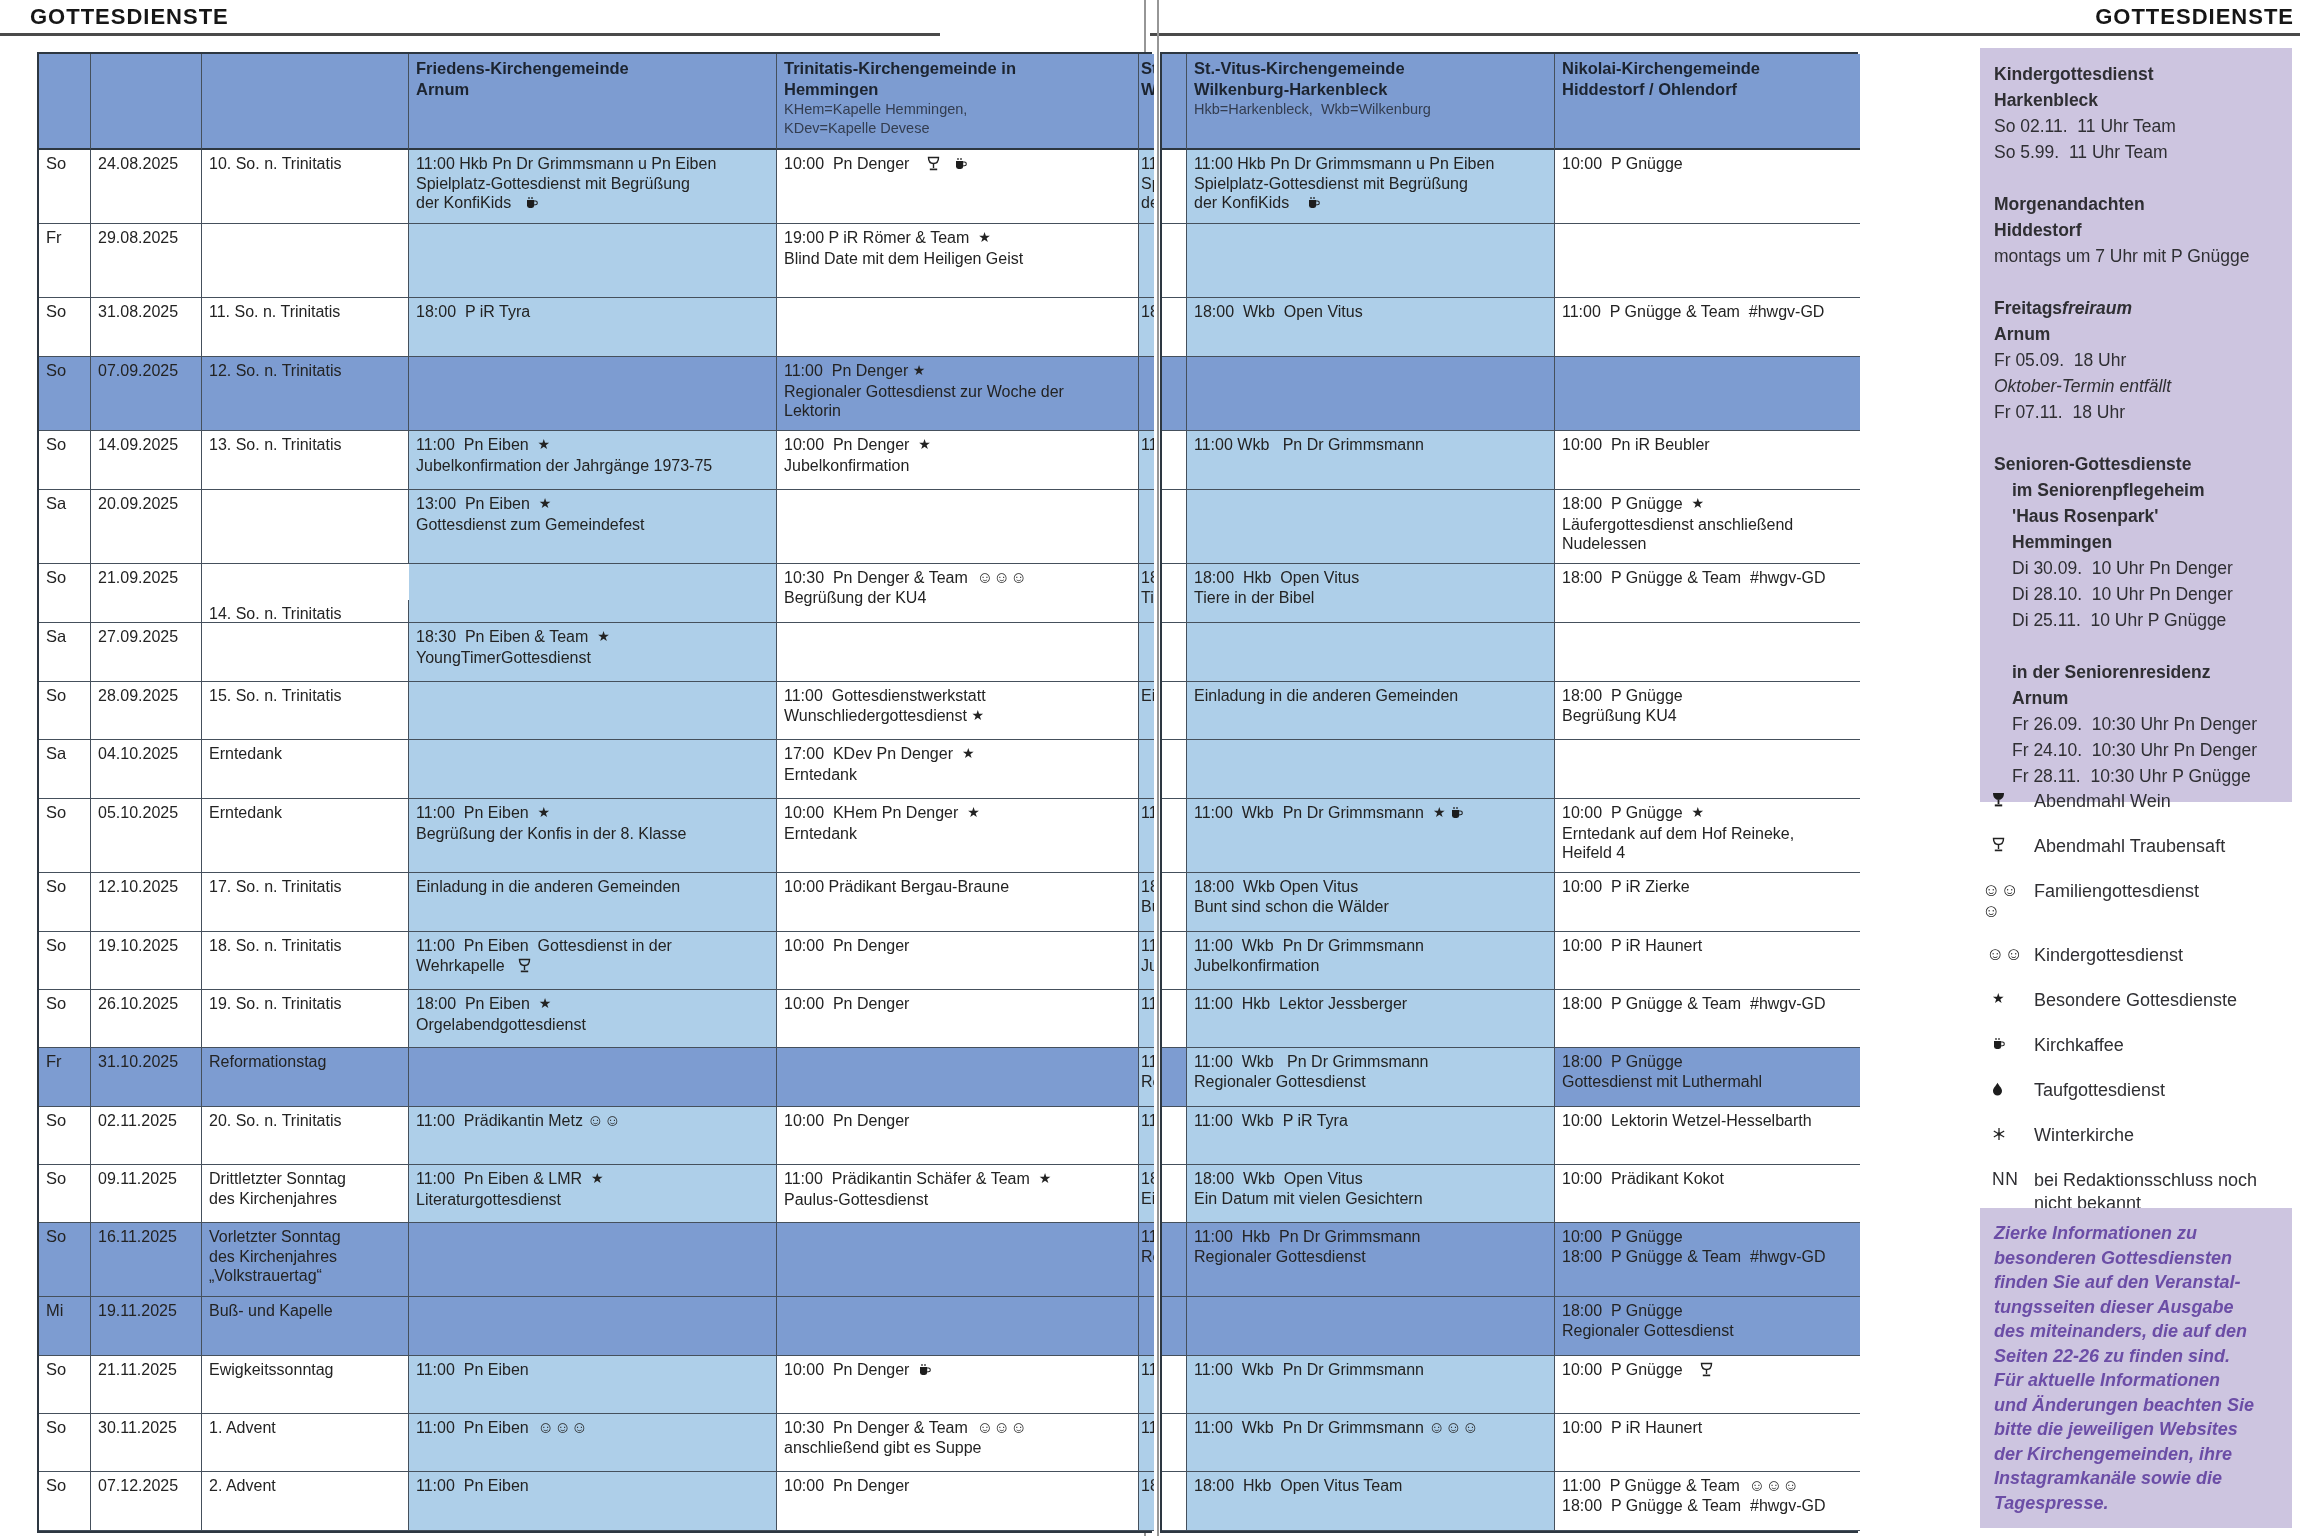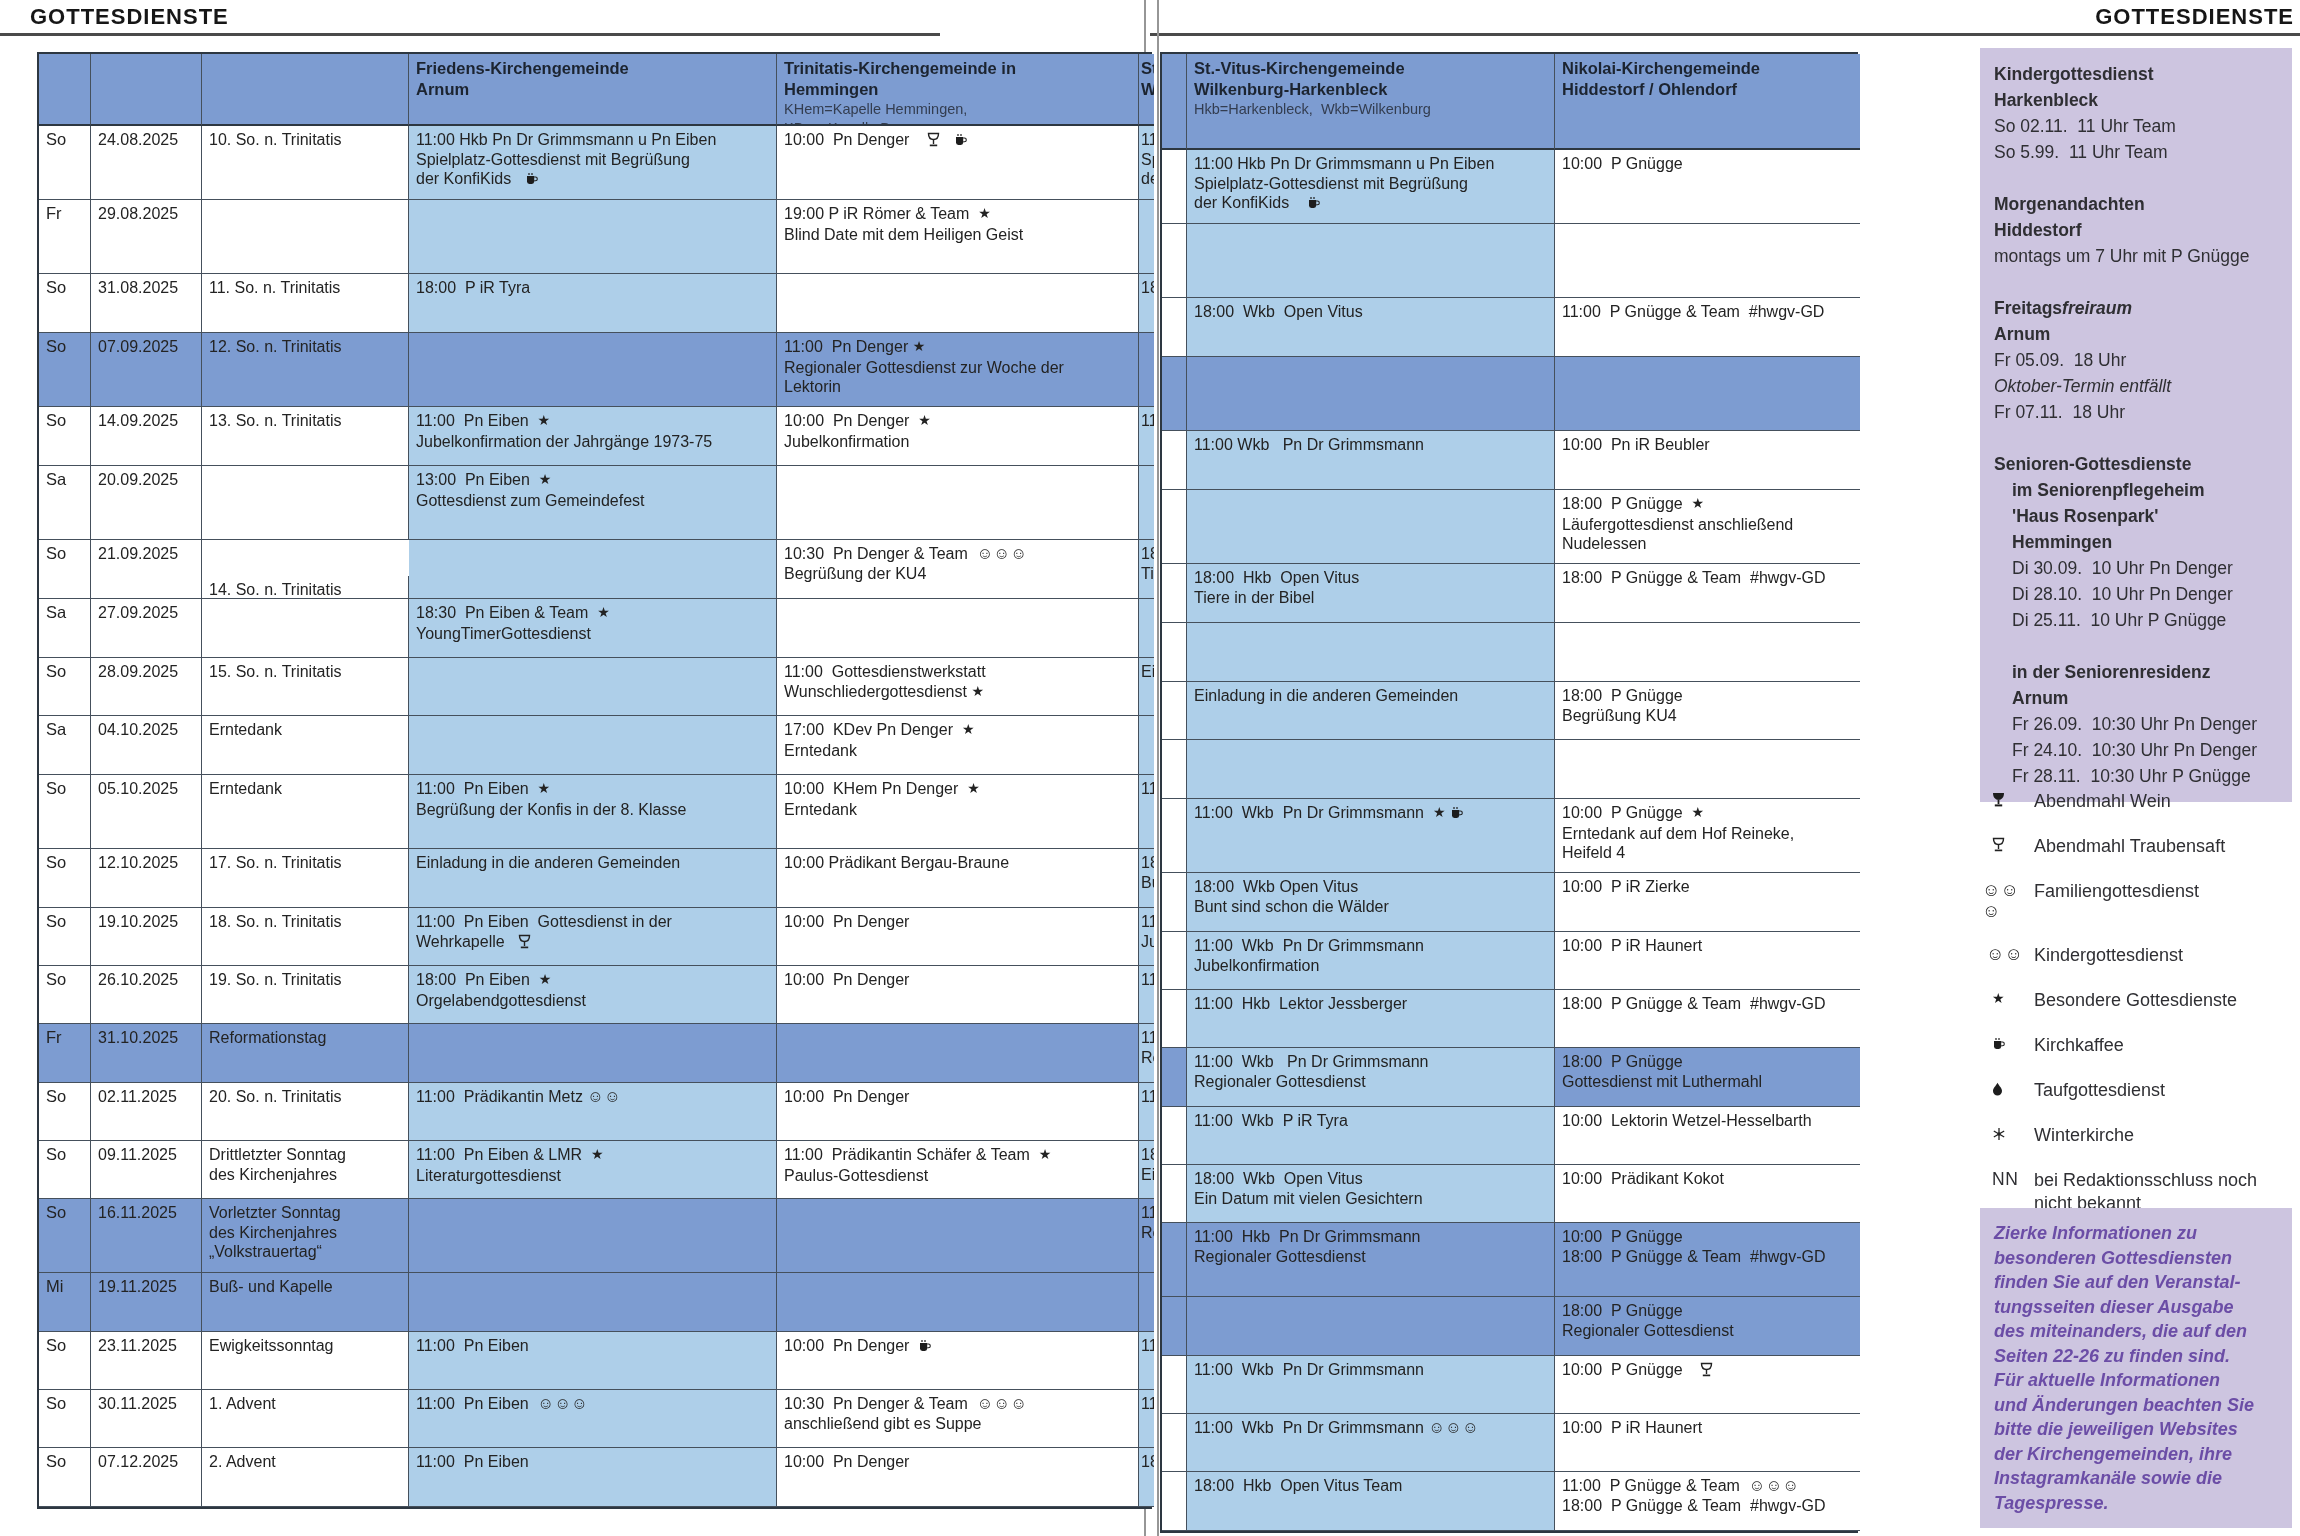--- a/index.html
+++ b/index.html
@@ -55,21 +55,21 @@
 <div id="stage">
   <div class="pgtitle" style="left:30px;">GOTTESDIENSTE</div>
   <div class="pgtitle" style="right:6px;">GOTTESDIENSTE</div>
   <div class="rule" style="left:0;top:33px;width:940px;"></div>
   <div class="rule" style="left:1150px;top:33px;width:1150px;"></div>
 
   <div class="divline" style="left:1144px;"></div>
   <div class="divline" style="left:1157px;"></div>
 
   <div id="table-left" class="tbl" style="left:37px;width:1115px;">
-      <div class="trow hdr" style="height: 72px;">
+      <div class="trow hdr" style="height: 96px;">
         <div class="tcell bg-h" style="width: 52px; flex: 0 0 52px;"></div>
         <div class="tcell bg-h" style="width: 111px; flex: 0 0 111px;"></div>
         <div class="tcell bg-h" style="width: 207px; flex: 0 0 207px;"></div>
         <div class="tcell bg-h" style="width: 368px; flex: 0 0 368px;">
           <span class="hdr-title">Friedens-Kirchengemeinde</span>
           <span class="hdr-title">Arnum</span>
         </div>
         <div class="tcell bg-h" style="width: 362px; flex: 0 0 362px;">
           <span class="hdr-title">Trinitatis-Kirchengemeinde in</span>
           <span class="hdr-title">Hemmingen</span>
@@ -460,21 +460,21 @@
         </div>
         <div class="tcell bg-d" style="width: 368px; flex: 0 0 368px;"></div>
         <div class="tcell bg-d" style="width: 362px; flex: 0 0 362px;"></div>
         <div class="tcell bg-d sliver" style="width: 15px; flex: 0 0 15px;"></div>
       </div>
       <div class="trow" style="height: 58px;">
         <div class="tcell bg-w" style="width: 52px; flex: 0 0 52px;">
           <span class="ln daytxt">So</span>
         </div>
         <div class="tcell bg-w" style="width: 111px; flex: 0 0 111px;">
-          <span class="ln">23.11.2025</span>
+          <span class="ln">21.11.2025</span>
         </div>
         <div class="tcell bg-w" style="width: 207px; flex: 0 0 207px;">
           <span class="ln">Ewigkeitssonntag</span>
         </div>
         <div class="tcell bg-b" style="width: 368px; flex: 0 0 368px;">
           <span class="ln">11:00  Pn Eiben</span>
         </div>
         <div class="tcell bg-w" style="width: 362px; flex: 0 0 362px;">
           <span class="ln">10:00  Pn Denger  <span class="ic ic-coffee"><svg width="13" height="14" viewBox="0 0 13 14">
                 <line x1="4" y1="1" x2="4" y2="3" stroke="#1d1d1d" stroke-width="1.2"></line>

